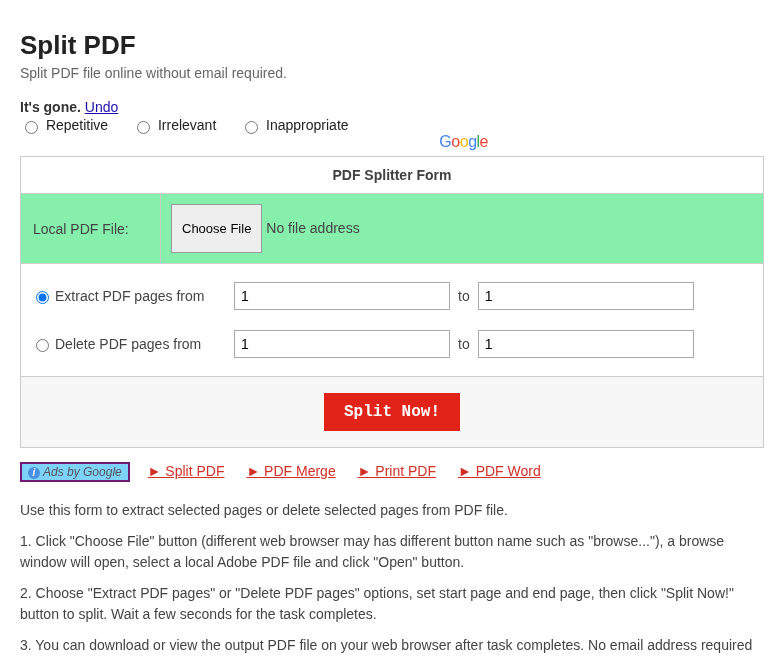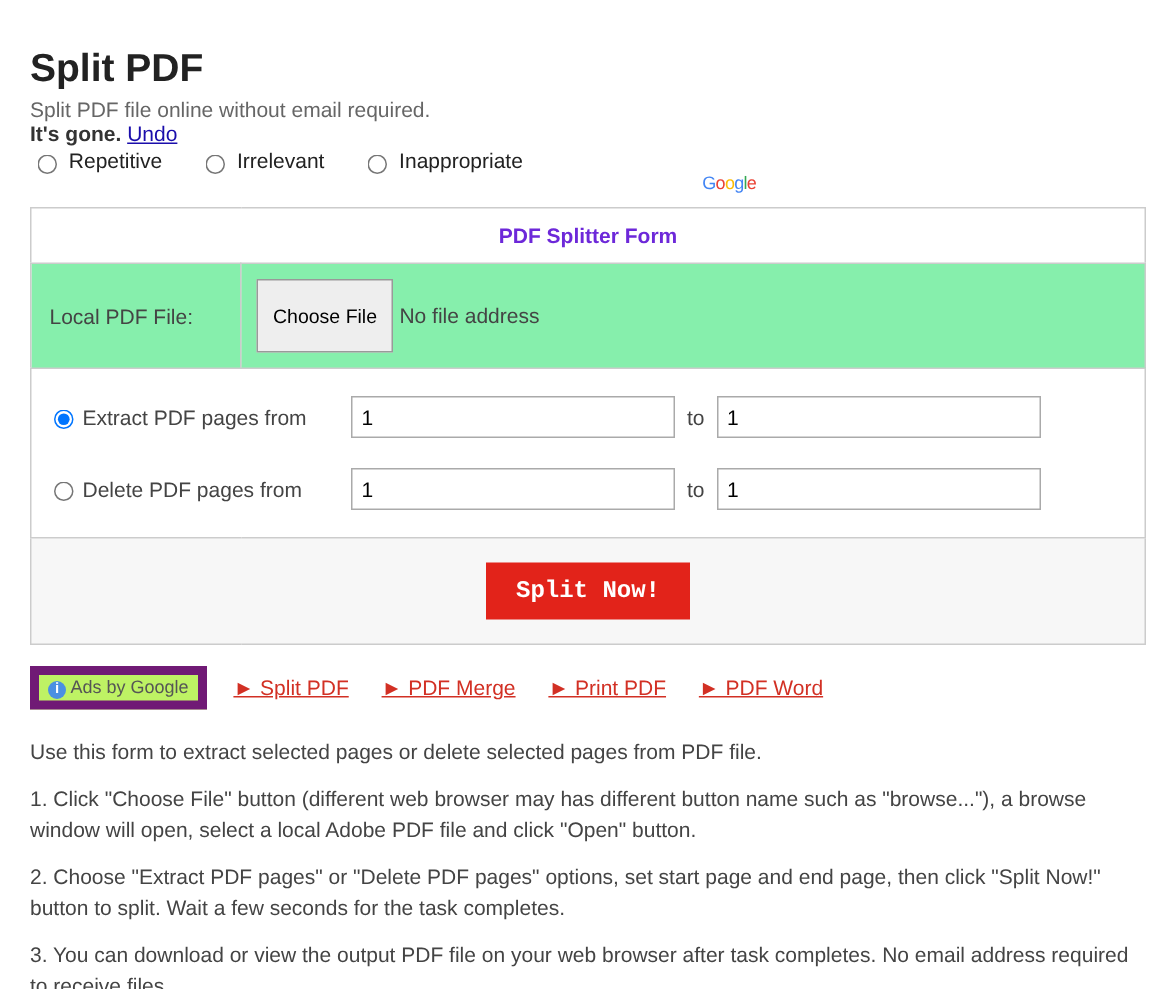--- a/index.html
+++ b/index.html
@@ -13,20 +13,21 @@
     background: #fff;
   }
   h1 {
     font-size: 26px;
     font-weight: bold;
     margin: 10px 0 4px 0;
     color: #222;
   }
   .subtitle {
     color: #666;
+    margin-bottom: 18px;
   }
   .ad-feedback {
     margin-bottom: 22px;
     position: relative;
   }
   .ad-gone {
     margin-bottom: 2px;
   }
   .ad-gone b { font-weight: bold; }
   .ad-gone a {
@@ -41,40 +42,40 @@
   .ad-options label {
     margin-right: 20px;
     color: #222;
   }
   .ad-options input[type=radio] {
     vertical-align: middle;
     margin-right: 4px;
   }
   .google-logo {
     position: absolute;
-    right: 260px;
+    right: 276px;
     top: 34px;
-    font-size: 12px;
+    font-size: 16px;
     font-weight: 500;
     letter-spacing: -0.5px;
   }
   .g-b { color:#4285F4; } .g-r { color:#EA4335; } .g-y { color:#FBBC05; } .g-g { color:#34A853; }
 
   .form-table {
     border: 1px solid #ccc;
     width: 100%;
     border-collapse: collapse;
   }
   .form-header {
     text-align: center;
     font-weight: bold;
     padding: 10px;
     border-bottom: 1px solid #ccc;
     background: #fff;
-    color: #6d28d9;
+    color: #404040;
   }
   .file-row td {
     background: #86efac;
     border-bottom: 1px solid #ccc;
   }
   .file-label-cell {
     padding: 12px;
     width: 140px;
     vertical-align: middle;
     border-right: 1px solid #ccc;
@@ -136,27 +137,28 @@
     padding: 10px 20px;
     cursor: pointer;
     font-family: Liberation Mono, monospace;
   }
   .ad-links {
     margin-top: 14px;
     margin-bottom: 18px;
   }
   .ads-badge {
     display: inline-block;
-    background: #bef264;
-    border: 6px solid #701a75;
+    background: #7dd3fc;
+    border: 2px solid #701a75;
     padding: 1px 6px;
     font-size: 12px;
     color: #555;
     margin-right: 14px;
     vertical-align: middle;
+    font-style: italic;
   }
   .ads-badge .i-icon {
     display: inline-block;
     width: 12px; height: 12px;
     border-radius: 50%;
     background: #4a90e2;
     color: #fff;
     font-size: 10px;
     line-height: 12px;
     text-align: center;

